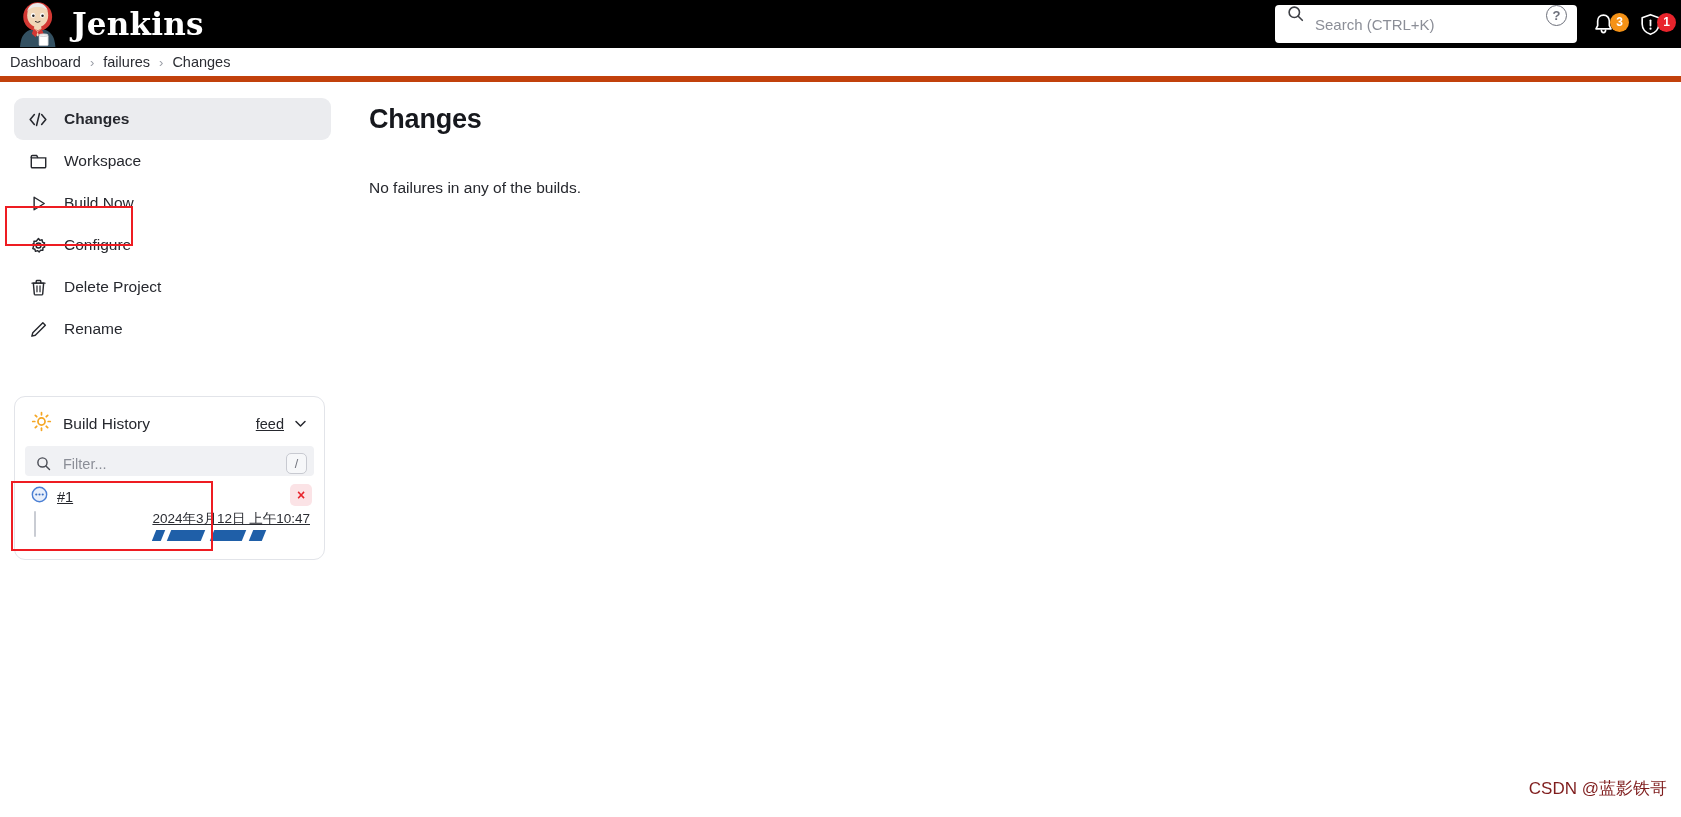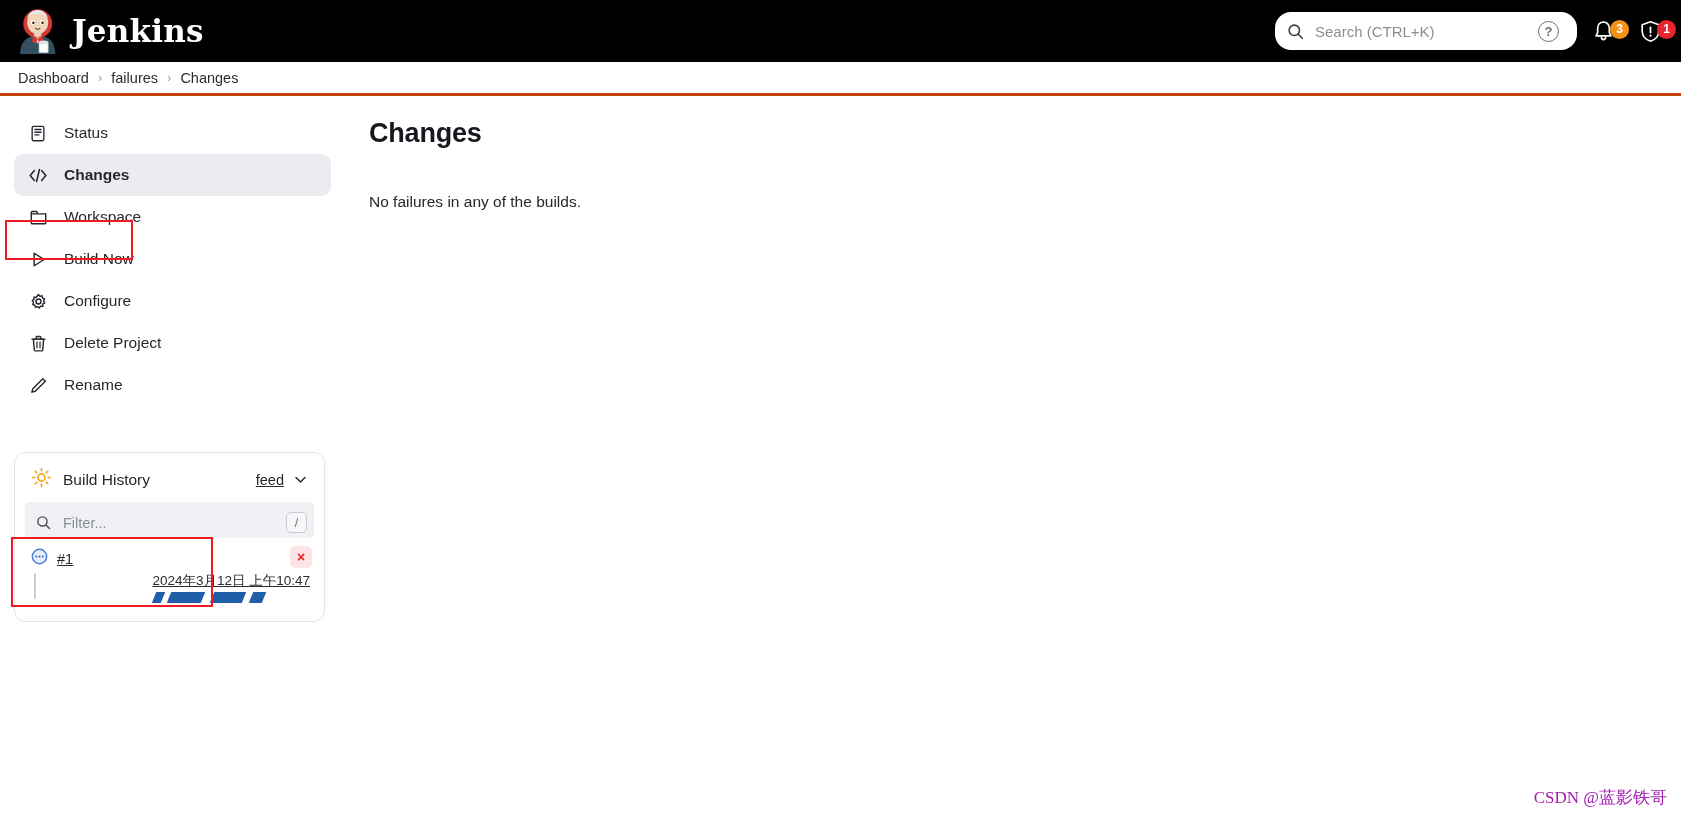--- a/index.html
+++ b/index.html
@@ -9,21 +9,21 @@
     height: 817px;
     background: #fff;
     font-family: "Liberation Sans", "DejaVu Sans", sans-serif;
     color: #1f2329;
     overflow: hidden;
     position: relative;
   }
 
   
   .header {
-    height: 62px;
+    height: 48px;
     background: #000;
     display: flex;
     align-items: center;
     padding: 0 18px;
     position: relative;
   }
   .brand { display: flex; align-items: center; gap: 12px; cursor: pointer; }
   .brand-logo { width: 42px; height: 46px; display: block; }
   .brand-name {
     color: #fff;
@@ -36,24 +36,23 @@
   .header-right {
     margin-left: auto;
     display: flex;
     align-items: center;
     gap: 14px;
   }
   .search-box {
     width: 302px;
     height: 38px;
     background: #fff;
-    border-radius: 16px;
-    display: flex;
-    align-items: center;
-    padding: 0 18px 0 12px;
+    border-radius: 4px;
+    display: flex;
+    padding: 0 10px 0 12px;
     gap: 9px;
   }
   .search-box .mag { flex: 0 0 auto; color: #3d3f45; }
   .search-input {
     border: none;
     outline: none;
     flex: 1 1 auto;
     font-family: "Liberation Sans", sans-serif;
     font-size: 15px;
     color: #2b2d33;
@@ -84,24 +83,24 @@
     font-size: 12px;
     font-weight: 700;
     display: flex; align-items: center; justify-content: center;
     padding: 0 4px;
     line-height: 1;
   }
 
   
   .breadcrumb-bar {
     height: 34px;
-    border-bottom: 3px solid #c2410c;
-    display: flex;
-    align-items: center;
-    padding: 0 18px;
+    border-bottom: 6px solid #c2410c;
+    display: flex;
+    align-items: center;
+    padding: 0 10px;
     gap: 9px;
     font-size: 14.5px;
   }
   .crumb { color: #2b2d33; cursor: pointer; }
   .crumb-sep { color: #9a9da6; font-size: 13px; }
 
   
   .layout { display: flex; align-items: flex-start; }
   .sidebar { width: 345px; flex: 0 0 345px; padding: 16px 14px 0 14px; position: relative; }
   .content { flex: 1 1 auto; padding: 22px 24px 0 24px; }
@@ -154,21 +153,21 @@
     display: flex; align-items: center; gap: 9px;
     font-size: 14.5px;
     cursor: pointer;
     color: #26282e;
   }
   .bh-trend .lbl { text-decoration: underline; }
 
   .filter-row {
     background: #f0f1f4;
     border-radius: 4px;
-    height: 36px;
+    height: 30px;
     display: flex;
     align-items: center;
     padding: 5px 7px 0 11px;
     gap: 10px;
   }
   .filter-input {
     border: none; outline: none; background: transparent;
     flex: 1 1 auto; min-width: 0;
     font-family: "Liberation Sans", sans-serif;
     font-size: 14.5px;
@@ -244,24 +243,24 @@
     color: #16181d;
     margin: 0 0 44px 0;
     letter-spacing: -0.2px;
   }
   .empty-msg { font-size: 15.5px; color: #26282e; }
 
   
   .watermark {
     position: absolute;
     right: 14px;
-    bottom: 8px;
-    color: #a21caf;
+    bottom: 17px;
+    color: #7f1d1d;
     font-size: 17px;
-    font-family: Liberation Serif, serif;
+    font-family: Liberation Sans, sans-serif;
     user-select: none;
   }
 </style>
 </head>
 <body>
 
 <div class="header">
   <div class="brand">
     <svg class="brand-logo" viewBox="0 0 64 70">
       <circle cx="30" cy="24" r="22" fill="#d33833"></circle>
@@ -318,31 +317,20 @@
   <span class="crumb">failures</span>
   <span class="crumb-sep">›</span>
   <span class="crumb">Changes</span>
 </div>
 
 <div class="layout">
 
   <div class="sidebar">
     <div class="tasks">
 
-      <div class="task">
-        <span class="tsk-icon">
-          <svg width="18" height="19" viewBox="0 0 20 20">
-            <rect x="3.5" y="2" width="13" height="16" rx="1.6" fill="none" stroke="currentColor" stroke-width="1.5"></rect>
-            <line x1="6.6" y1="5.6" x2="13.4" y2="5.6" stroke="currentColor" stroke-width="1.5" stroke-linecap="round"></line>
-            <line x1="6.6" y1="8.6" x2="13.4" y2="8.6" stroke="currentColor" stroke-width="1.5" stroke-linecap="round"></line>
-            <line x1="6.6" y1="11.6" x2="11" y2="11.6" stroke="currentColor" stroke-width="1.5" stroke-linecap="round"></line>
-          </svg>
-        </span>
-        <span>Status</span>
-      </div>
 
       <div class="task active">
         <span class="tsk-icon">
           <svg width="20" height="19" viewBox="0 0 22 20">
             <polyline points="7,4.5 2.4,10 7,15.5" fill="none" stroke="currentColor" stroke-width="1.7" stroke-linecap="round" stroke-linejoin="round"></polyline>
             <polyline points="15,4.5 19.6,10 15,15.5" fill="none" stroke="currentColor" stroke-width="1.7" stroke-linecap="round" stroke-linejoin="round"></polyline>
             <line x1="12.6" y1="3.4" x2="9.4" y2="16.6" stroke="currentColor" stroke-width="1.7" stroke-linecap="round"></line>
           </svg>
         </span>
         <span>Changes</span>

